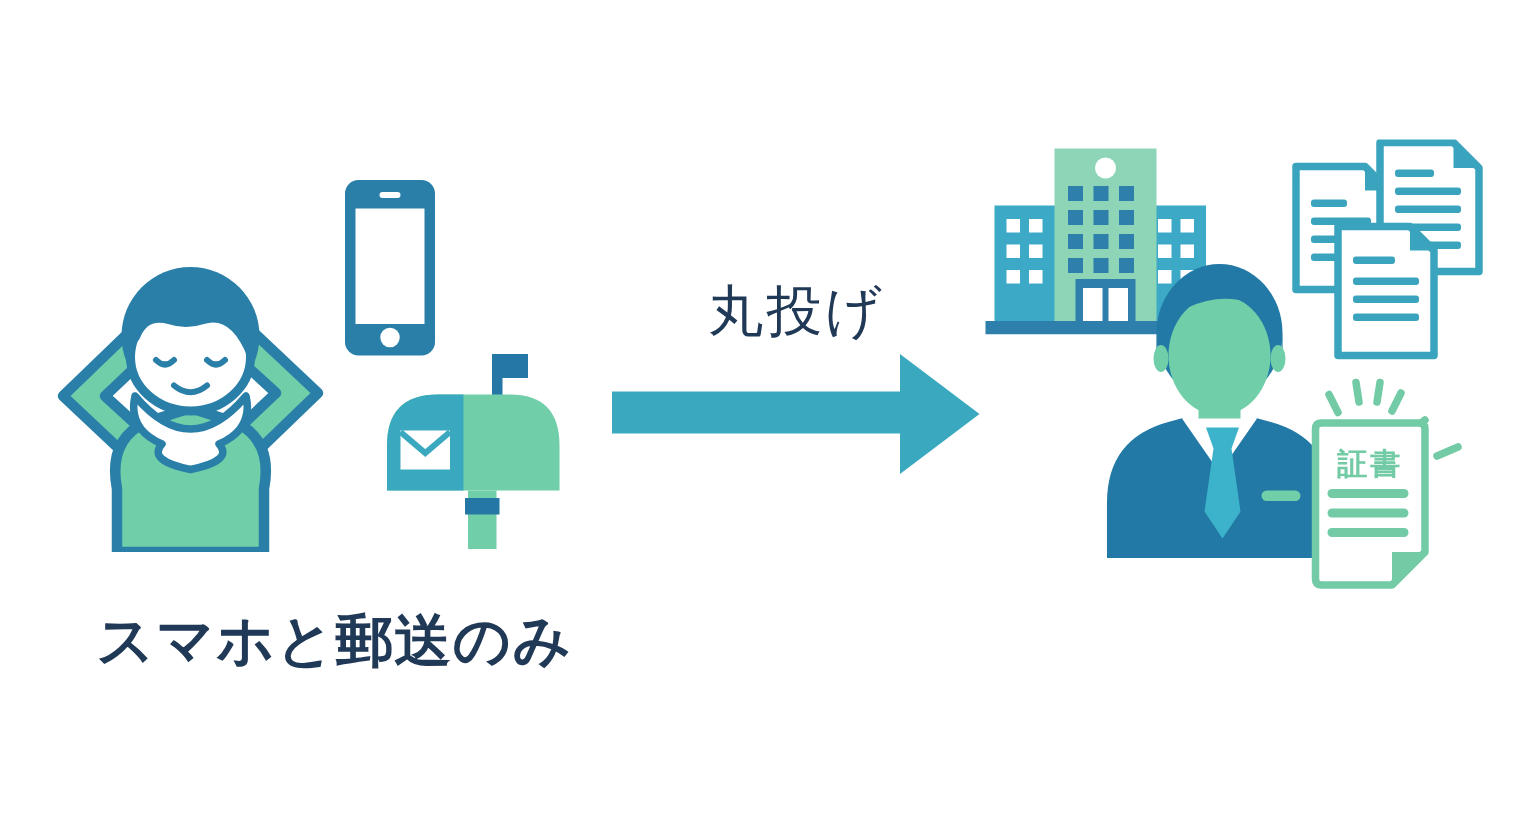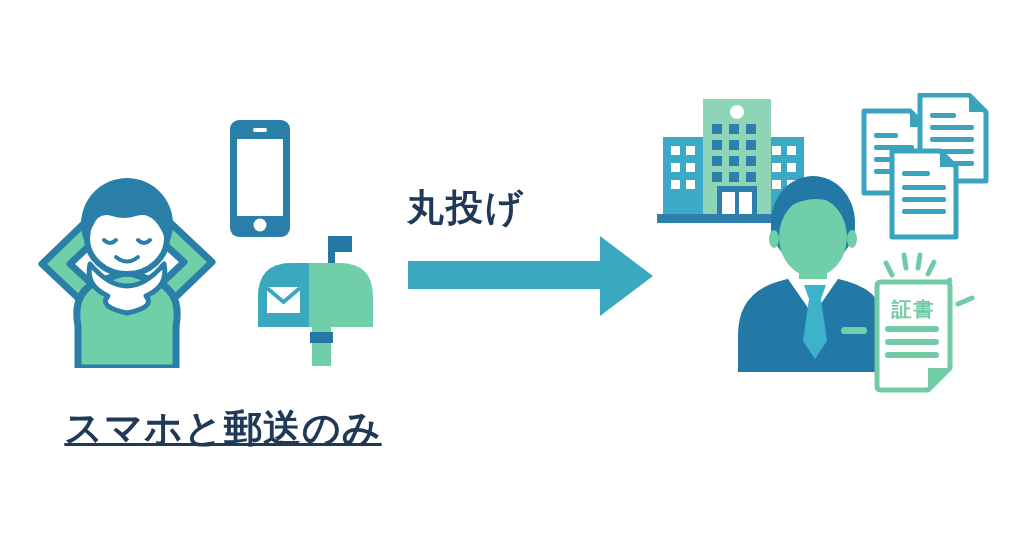--- a/index.html
+++ b/index.html
@@ -14,22 +14,22 @@
     position:relative;width:1024px;height:558px;margin:0 auto;
     background:var(--background);overflow:hidden;
   }
   .abs{position:absolute;}
   .caption{
     position:absolute;text-align:center;color:var(--navy-text);
     font-weight:bold;font-size:38px;line-height:1.2;letter-spacing:1px;
     white-space:nowrap;
   }
   .arrow-label{
-    position:absolute;color:var(--navy-text);
-    font-weight:bold;font-size:37px;line-height:1.1;letter-spacing:2px;
+    position:absolute;text-align:center;color:var(--navy-text);
+    font-weight:normal;font-size:37px;line-height:1.1;letter-spacing:2px;
     white-space:nowrap;
   }
   svg{display:block;}
   .f-green{fill:var(--body-green);} .f-blue{fill:var(--outline-blue);}
   .f-white{fill:#ffffff;} .f-teal{fill:var(--teal);} .f-flag{fill:var(--flag-blue);}
   .f-bgreen{fill:var(--building-green);} .f-wing{fill:var(--wing-teal);}
   .f-win{fill:var(--window-blue);} .f-suit{fill:var(--suit-blue);}
   .f-tie{fill:var(--tie-teal);} .f-doc{fill:var(--doc-teal);} .f-cert{fill:var(--cert-green);}
   .s-blue{stroke:var(--outline-blue);} .s-teal{stroke:var(--teal);}
   .s-doc{stroke:var(--doc-teal);} .s-cert{stroke:var(--cert-green);}
@@ -72,21 +72,21 @@
     <rect x="71" y="1" width="24" height="16" class="f-flag"></rect>
     <circle cx="74.5" cy="57" r="7.5" class="f-flag"></circle>
     <rect x="55" y="92" width="19" height="39" class="f-green"></rect>
     <rect x="53" y="97" width="23" height="11" class="f-flag"></rect>
     <path d="M 1,92 V 62 Q 1,28 35,28 H 83 Q 116,28 116,62 V 92 Z" class="f-green"></path>
     <path d="M 1,92 V 62 Q 1,28 35,28 H 52 V 92 Z" class="f-teal"></path>
     <rect x="10" y="52" width="33" height="26" class="f-white"></rect>
     <path d="M 10,53 L 26.5,67 L 43,53" fill="none" class="s-teal" stroke-width="4"></path>
   </svg>
 
-  <div class="caption" style="left:23px;top:406px;width:400px;text-decoration:underline;">スマホと郵送のみ</div>
+  <div class="caption" style="left:23px;top:406px;width:400px;">スマホと郵送のみ</div>
 
   <div class="arrow-label" style="left:407px;top:188px;width:248px;">丸投げ</div>
 
   <svg class="abs" style="left:407px;top:234px;" width="248" height="86" viewBox="0 0 248 86">
     <polygon points="1,27 193,27 193,2 246,42 193,82 193,55 1,55" class="f-teal"></polygon>
   </svg>
 
   <svg class="abs" style="left:656px;top:98px;" width="155" height="125" viewBox="0 0 155 125">
     <rect x="7" y="39" width="42" height="77" class="f-wing"></rect>
     <rect x="106" y="39" width="42" height="77" class="f-wing"></rect>

